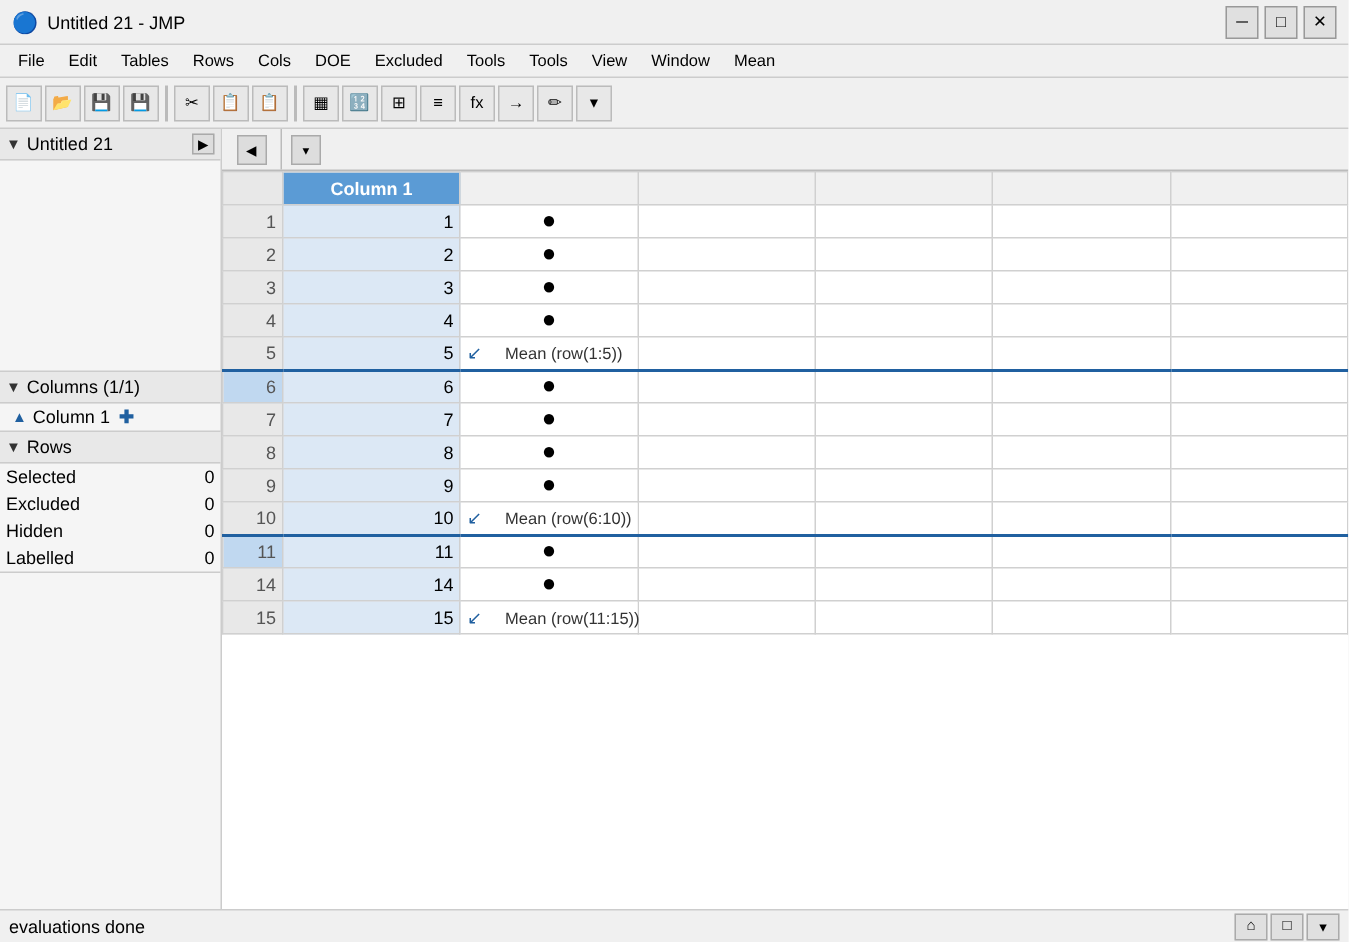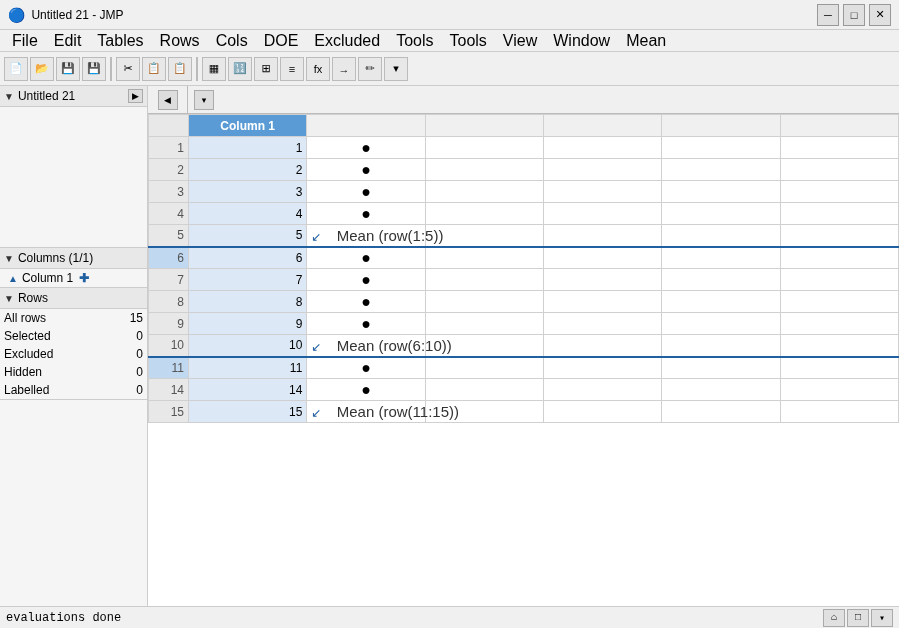--- a/index.html
+++ b/index.html
@@ -30,21 +30,21 @@
       background: #f0f0f0;
       height: 22px;
       display: flex;
       align-items: center;
       border-bottom: 1px solid #ccc;
       padding: 0 4px;
     }
     .menu-item {
       padding: 2px 8px;
       cursor: pointer;
-      font-size: 16px;
+      font-size: 11px;
     }
 
     
     #toolbar {
       background: #f0f0f0;
       height: 34px;
       display: flex;
       align-items: center;
       border-bottom: 1px solid #ccc;
       padding: 0 4px;
@@ -199,35 +199,34 @@
     
     #status-bar {
       height: 22px;
       background: #f0f0f0;
       border-top: 1px solid #ccc;
       display: flex;
       align-items: center;
       justify-content: space-between;
       padding: 0 6px;
       font-size: 12px;
-      font-family: Liberation Mono, monospace;
     }
 
     .status-right { display: flex; gap: 2px; align-items: center; }
     .status-btn {
       width: 22px; height: 18px;
       background: #e0e0e0;
       border: 1px solid #aaa;
       display: flex; align-items: center; justify-content: center;
       cursor: pointer; font-size: 10px;
     }
 
     .annotation-text {
       white-space: nowrap;
-      font-size: 15px;
+      font-size: 11px;
       color: #333;
       padding-left: 12px;
     }
   </style>
 </head>
 <body>
 
 <div id="title-bar">
   <div id="title-bar-left">
     <span style="font-size:14px;">🔵</span>
@@ -299,24 +298,20 @@
         <span style="margin-left:2px; color:#2060a0; font-weight:bold;">✚</span>
       </div>
     </div>
 
     <div class="panel-section">
       <div class="panel-header">
         <span class="arrow">▼</span>
         <span>Rows</span>
       </div>
       <div class="rows-row">
-        <span>All rows</span>
-        <span>15</span>
-      </div>
-      <div class="rows-row">
         <span>Selected</span>
         <span>0</span>
       </div>
       <div class="rows-row">
         <span>Excluded</span>
         <span>0</span>
       </div>
       <div class="rows-row">
         <span>Hidden</span>
         <span>0</span>

